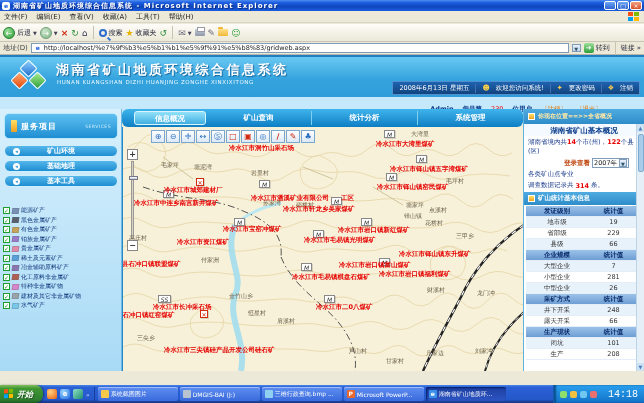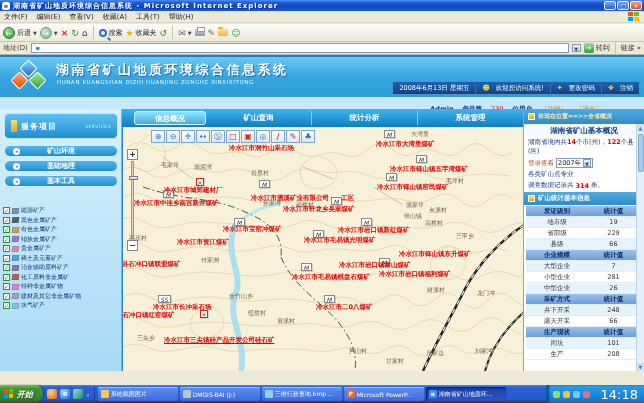--- a/index.html
+++ b/index.html
@@ -75,21 +75,21 @@
   .side-btn{height:12px;margin-bottom:3px;border-radius:6px;background:linear-gradient(180deg,#55B6EA,#1E8ED2);border:1px solid #CFEFFD;color:#fff;font-size:7px;font-weight:bold;display:flex;align-items:center;justify-content:center;gap:4px;position:relative;}
   .side-btn .dot{position:absolute;left:8px;width:7px;height:7px;border-radius:50%;background:#fff;color:#1E8ED2;font-size:5px;line-height:7px;text-align:center;}
   .layers{position:absolute;left:3px;top:97px;width:118px;}
   .layer{height:9.5px;display:flex;align-items:center;gap:2px;}
   .chk{width:7px;height:7px;background:#fff;border:1px solid #1E9E2E;color:#1E9E2E;font-size:6px;line-height:6px;text-align:center;font-weight:bold;}
   .lyr-ico{width:7px;height:6px;transform:skewX(-8deg);border:1px solid #55667744;}
   .layer span.lbl{font-size:6px;color:#10387C;white-space:nowrap;}
 
   
   .map-region{position:absolute;left:122px;top:0;width:401px;height:262px;}
-  .tabbar{position:absolute;left:0;top:0;width:401px;height:18px;background:linear-gradient(180deg,#3FB4EC,#0E7EC4);display:flex;align-items:center;}
+  .tabbar{position:absolute;left:0;top:0;width:401px;height:18px;background:linear-gradient(180deg,#3FB4EC,#0E7EC4);display:flex;align-items:center;border-radius:6px;}
   .tab{flex:1;text-align:center;color:#fff;font-size:7.5px;font-weight:bold;border-right:1px solid #7FD0F0;line-height:14px;}
   .tab:last-child{border-right:none;}
   .tab.active{flex:0 0 72px;margin-left:12px;height:14px;border-radius:3px;background:linear-gradient(180deg,#93E2FA,#3FAEE0);border:1px solid #D8F4FC;}
   .map-canvas{position:absolute;left:0;top:18px;width:401px;height:244px;background:#F7F1D9;overflow:hidden;border-left:1px solid #2288CC;}
   .map-canvas svg{position:absolute;left:0;top:0;}
   .map-toolbar{position:absolute;left:28px;top:3px;display:flex;gap:1px;}
   .mtool{width:14px;height:13px;background:linear-gradient(180deg,#FDFEFF,#DCE9F6);border:1px solid #7AA7D0;color:#2A6FC0;font-size:8px;line-height:11px;text-align:center;}
   .mtool.red{color:#D42A10;}
   .zoomctl{position:absolute;left:4px;top:22px;width:13px;}
   .zbtn{width:11px;height:11px;background:#fff;border:1px solid #888;color:#333;font-size:8px;line-height:9px;text-align:center;margin-bottom:1px;font-weight:bold;}
@@ -103,21 +103,21 @@
 
   
   .panel{position:absolute;left:523px;top:0;width:121px;height:262px;background:#fff;border-left:1px solid #5FB3E0;overflow:hidden;}
   .crumb{height:15px;background:linear-gradient(180deg,#4FABE0,#2E8CC8);display:flex;align-items:center;gap:3px;padding:0 4px;}
   .crumb-ico{width:7px;height:7px;background:linear-gradient(180deg,#FFE066,#F0A020);border:1px solid #fff;}
   .crumb span{font-size:6px;font-weight:bold;color:#FFE9A8;white-space:nowrap;}
   .panel-title{height:12px;text-align:center;font-size:7.5px;font-weight:bold;color:#0A3C8C;line-height:13px;background:#F4FAFF;}
   .panel-para{padding:2px 4px 1px;font-size:6.5px;line-height:9px;color:#1A3C8C;}
   .red{color:#E80000;font-weight:bold;}
   .sel-row{display:flex;align-items:center;gap:2px;padding:1px 4px;font-size:6.5px;color:#1A3C8C;}
-  .sel-prefix{color:#C04810;font-weight:normal;}
+  .sel-prefix{color:#C04810;font-weight:bold;margin-left:36px;}
   .selbox{height:10px;background:#fff;border:1px solid #7F9DB9;display:flex;align-items:center;font-size:6.5px;color:#222;padding:0 1px;}
   .selbox .arrow{width:8px;height:8px;margin-left:2px;background:linear-gradient(180deg,#EAF2FC,#BFD4EE);border:1px solid #7F9DB9;font-size:5px;line-height:8px;text-align:center;color:#356;}
   .section-bar{height:13px;background:linear-gradient(180deg,#4FABE0,#2E8CC8);display:flex;align-items:center;gap:3px;padding:0 4px;margin-top:1px;}
   .section-bar span{font-size:6.5px;font-weight:bold;color:#fff;}
   .stats{width:113px;margin:1px 2px 0 2px;}
   .srow{height:11px;display:flex;border-bottom:1px solid #E4EEF8;}
   .srow span{line-height:11px;font-size:6.5px;color:#333;}
   .srow .c1{width:62px;text-align:center;}
   .srow .c2{flex:1;text-align:center;}
   .srow.alt{background:#E8F2FB;}
@@ -145,21 +145,21 @@
   .ql.a{background:radial-gradient(circle at 35% 30%,#FFD080,#E86010);}
   .ql.b{background:radial-gradient(circle at 35% 30%,#9FD8FF,#1E6EE0);color:#fff;font-size:7px;line-height:10px;text-align:center;font-weight:bold;}
   .ql.c{background:linear-gradient(135deg,#8FE0C8,#1E8E6E);}
   .ql-more{color:#CFE0FF;font-size:6px;}
   .tb-wins{display:flex;align-items:center;gap:2px;padding:0 3px;flex:1;overflow:hidden;}
   .tb-win{flex:0 0 80px;height:14px;border-radius:2px;background:linear-gradient(180deg,#5E8FF0,#3A6ADC);box-shadow:inset 0 1px 0 #9FBAF8;display:flex;align-items:center;gap:2px;padding:0 3px;color:#fff;font-size:6px;white-space:nowrap;overflow:hidden;}
   .tb-win.active{background:linear-gradient(180deg,#1E3FA0,#2C55C4);box-shadow:inset 1px 1px 2px #001E66;}
   .tb-ico2{width:8px;height:8px;border-radius:1px;flex:0 0 8px;font-size:6px;line-height:8px;text-align:center;color:#fff;font-weight:bold;}
   .tray{margin-left:auto;height:18px;background:linear-gradient(180deg,#2AA0EE,#1272C8);border-left:1px solid #0E5EA8;display:flex;align-items:center;gap:3px;padding:0 6px;box-shadow:inset 2px 0 2px #0A4E8E;}
   .tray-ico{width:7px;height:7px;border-radius:2px;}
-  .tray-time{color:#fff;font-size:13px;margin-left:8px;}
+  .tray-time{color:#fff;font-size:10px;margin-left:8px;font-family:Liberation Mono, monospace;}
 </style>
 </head>
 <body>
 
 <div class="screen">
 
   <div class="titlebar">
     <div class="tb-ico">e</div>
     <div class="tb-title">湖南省矿山地质环境综合信息系统 - Microsoft Internet Explorer</div>
     <div class="winbtn">_</div>
@@ -214,20 +214,21 @@
     <span class="mini-print"></span>
     <span class="gly edit">✎</span>
     <span class="mini-folder"></span>
     <span class="gly msn">☺</span>
   </div>
 
   <div class="addressbar">
     <span class="addr-label">地址(D)</span>
     <div class="addr-input">
       <span class="tb-ico" style="margin:0">e</span>
+      <span>http://localhost/%e7%9f%b3%e5%b1%b1%e5%9f%91%e5%b8%83/gridweb.aspx</span>
     </div>
     <span class="addr-drop">▼</span>
     <div class="go-btn">
         <span class="go-ico">➜</span>
         <span>转到</span>
       </div>
     <div class="sep"></div>
     <div class="links">
         <span>链接</span>
         <span>»</span>
@@ -483,21 +484,21 @@
             <span class="map-label" style="left: 54px; top: 112px;">冷水江市资江煤矿</span>
             <span class="map-label" style="left: 181px; top: 110px;">冷水江市毛易镇光明煤矿</span>
             <span class="map-label" style="left: -14px; top: 134px;">新化县石冲口镇联盟煤矿</span>
             <span class="map-label" style="left: 169px; top: 147px;">冷水江市毛易镇棋盘石煤矿</span>
             <span class="map-label" style="left: 276px; top: 124px;">冷水江市铎山镇东升煤矿</span>
             <span class="map-label" style="left: 216px; top: 135px;">冷水江市岩口镇富山煤矿</span>
             <span class="map-label" style="left: 256px; top: 144px;">冷水江市岩口镇福利煤矿</span>
             <span class="map-label" style="left: 193px; top: 177px;">冷水江市二0八煤矿</span>
             <span class="map-label" style="left: 30px; top: 177px;">冷水江市长冲采石场</span>
             <span class="map-label" style="left: -20px; top: 185px;">新化县石冲口镇红窑煤矿</span>
-            <span class="map-label" style="left: 41px; top: 210px; text-decoration: underline;">冷水江市三尖镇硅产品开发公司硅石矿</span>
+            <span class="map-label" style="left: 41px; top: 220px;">冷水江市三尖镇硅产品开发公司硅石矿</span>
           </div>
       </div>
     </div>
 
     <div class="panel">
       <div class="crumb">
         <span class="crumb-ico"></span>
         <span>你现在位置==&gt;&gt;全省概况</span>
       </div>
       <div class="panel-title">湖南省矿山基本概况</div>

